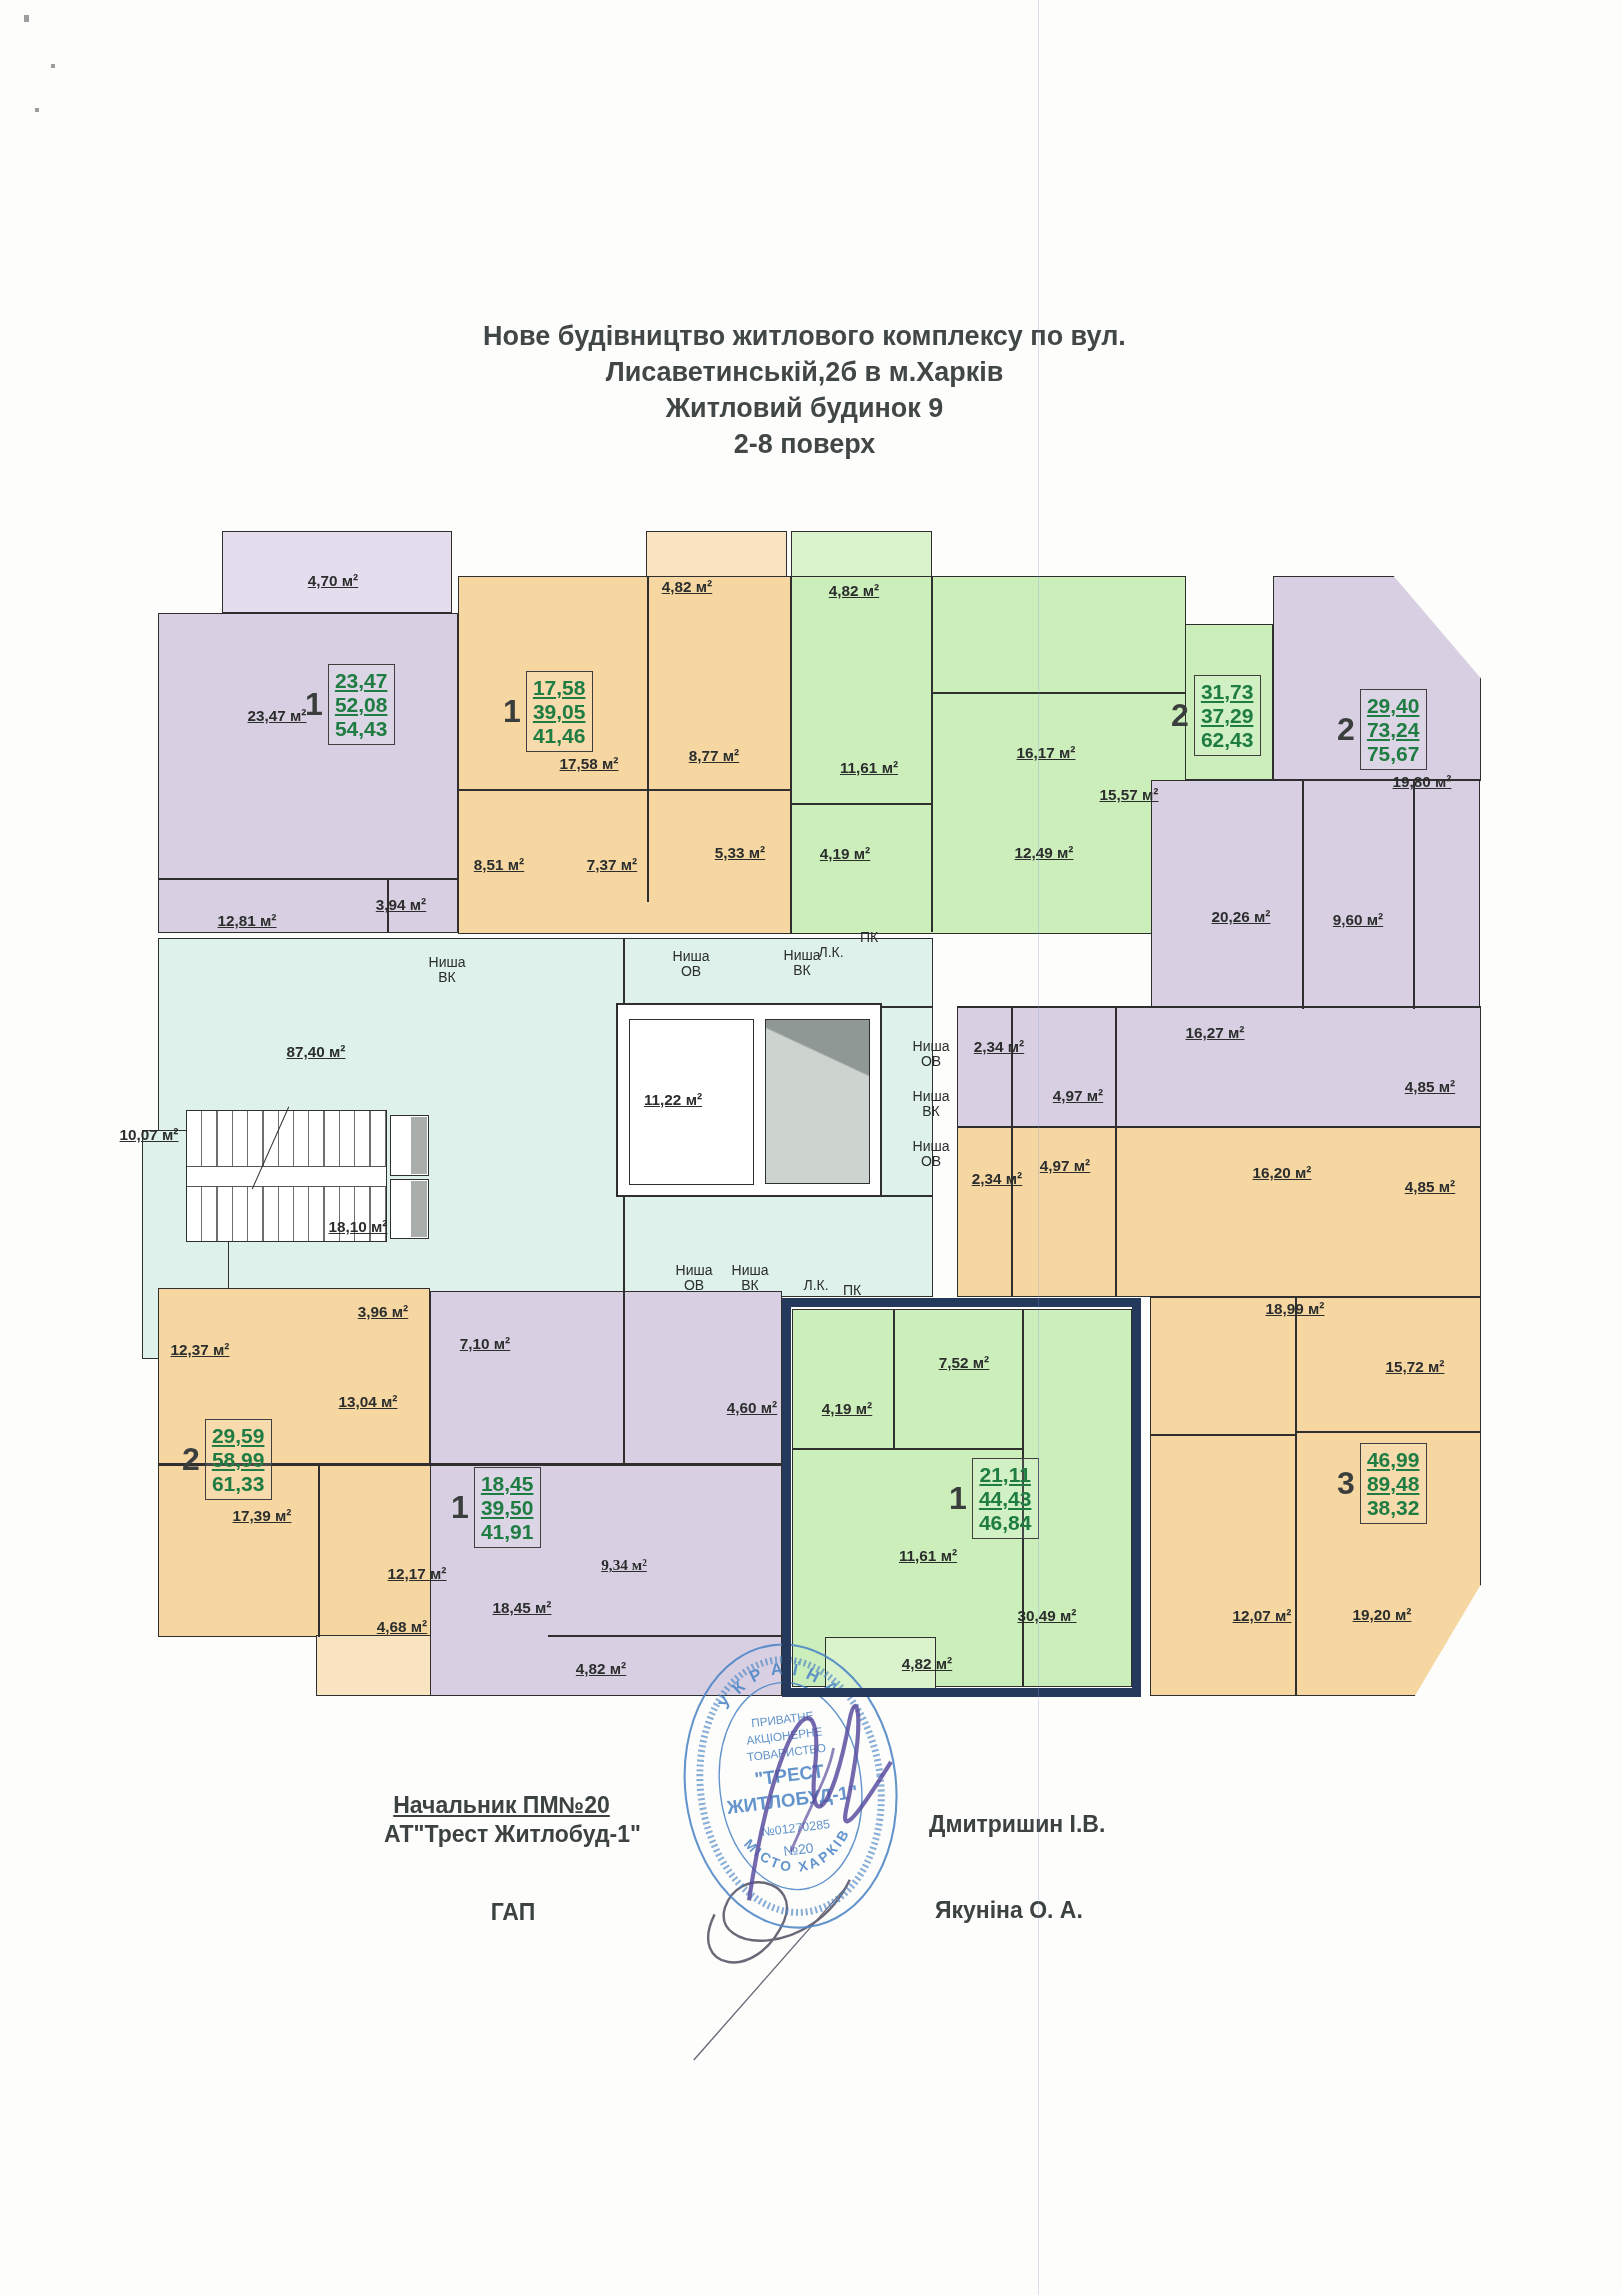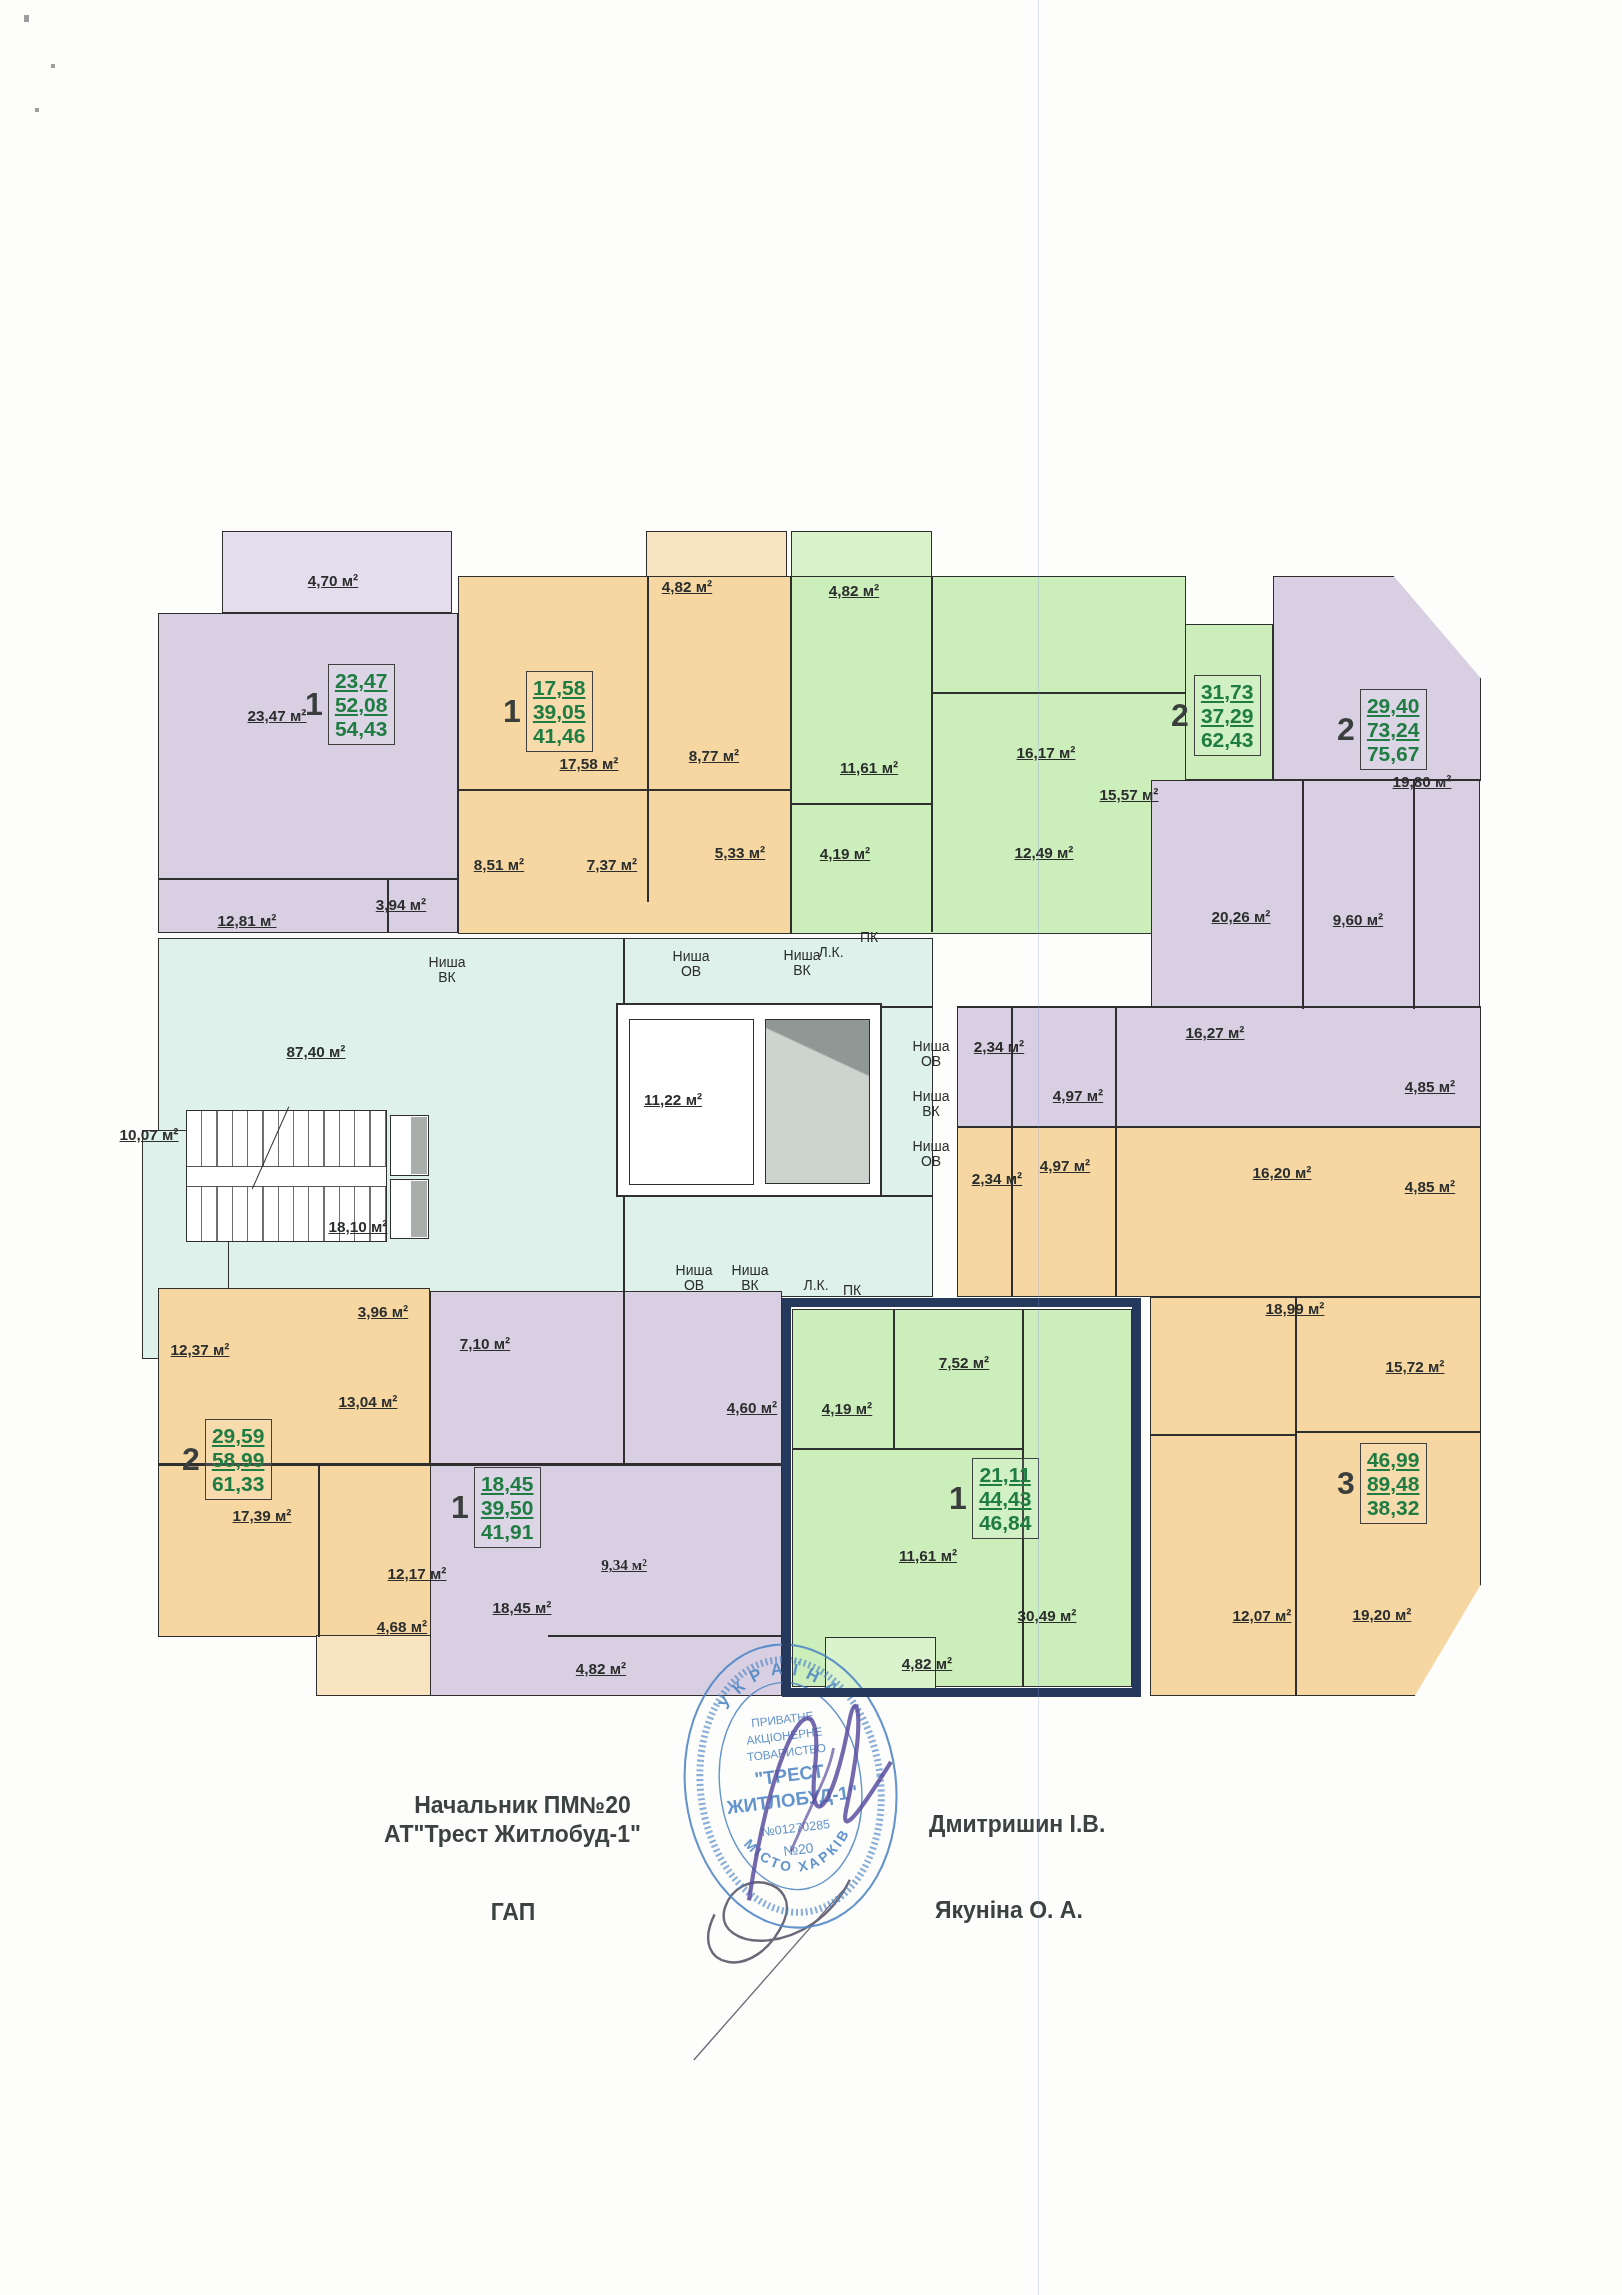--- a/index.html
+++ b/index.html
@@ -42,20 +42,26 @@
 </head>
 <body>
 
 <div id="page">
 
   <div class="speck" style="left:23.6px;top:15.3px;width:5.5px;height:7px;"></div>
   <div class="speck" style="left:51px;top:64px;width:3.5px;height:4.2px;"></div>
   <div class="speck" style="left:35px;top:108px;width:4.2px;height:3.5px;"></div>
   <div class="scanline"></div>
 
+  <div class="titleblock">
+    <div>Нове будівництво житлового комплексу по вул.</div>
+    <div>Лисаветинській,2б в м.Харків</div>
+    <div>Житловий будинок 9</div>
+    <div>2-8 поверх</div>
+  </div>
 
   <div class="room-region" style="left:158px;top:938px;width:466px;height:354px;background:#def1ea;"></div>
   <div class="room-region" style="left:624px;top:938px;width:309px;height:69px;background:#def1ea;"></div>
   <div class="room-region" style="left:624px;top:1196px;width:309px;height:101px;background:#def1ea;"></div>
   <div class="room-region" style="left:881px;top:1007px;width:52px;height:189px;background:#def1ea;border-left:none;"></div>
   <div class="room-region thin" style="left:142px;top:1130px;width:87px;height:229px;background:#def1ea;"></div>
 
   <div class="room-region thin" style="left:222px;top:531px;width:230px;height:82px;background:#e4ddee;"></div>
   <div class="room-region" style="left:158px;top:613px;width:300px;height:320px;background:#d8d0e2;"></div>
 
@@ -258,21 +264,21 @@
     <span class="apt-num">3</span>
     <div class="apt-box">
       <span class="u">46,99</span>
       <span class="u">89,48</span>
       <span>38,32</span>
     </div>
   </div>
 
   <div class="hl-rect"></div>
 
-  <div class="footer-text center" style="left:394px;top:1792px;width:257px;">Начальник ПМ№20</div>
+  <div class="footer-text center" style="left:373px;top:1792px;width:257px;text-decoration:underline;">Начальник ПМ№20</div>
   <div class="footer-text center" style="left:374px;top:1821px;width:277px;">АТ"Трест Житлобуд-1"</div>
   <div class="footer-text" style="left:929px;top:1811px;width:236px;">Дмитришин І.В.</div>
   <div class="footer-text center" style="left:482px;top:1899px;width:62px;">ГАП</div>
   <div class="footer-text" style="left:935px;top:1897px;width:222px;">Якуніна О. А.</div>
 
   <svg width="291" height="326" viewBox="0 0 420 470" style="position:absolute;left:652px;top:1630px;z-index:35;">
     <g transform="rotate(-7 200 225)" opacity="0.88">
       <ellipse cx="200" cy="225" rx="152" ry="205" fill="none" stroke="#4e86c6" stroke-width="3"></ellipse>
       <ellipse cx="200" cy="225" rx="130" ry="183" fill="none" stroke="#4e86c6" stroke-width="10" stroke-dasharray="3 4" opacity="0.75"></ellipse>
       <ellipse cx="200" cy="225" rx="102" ry="150" fill="none" stroke="#4e86c6" stroke-width="2"></ellipse>

